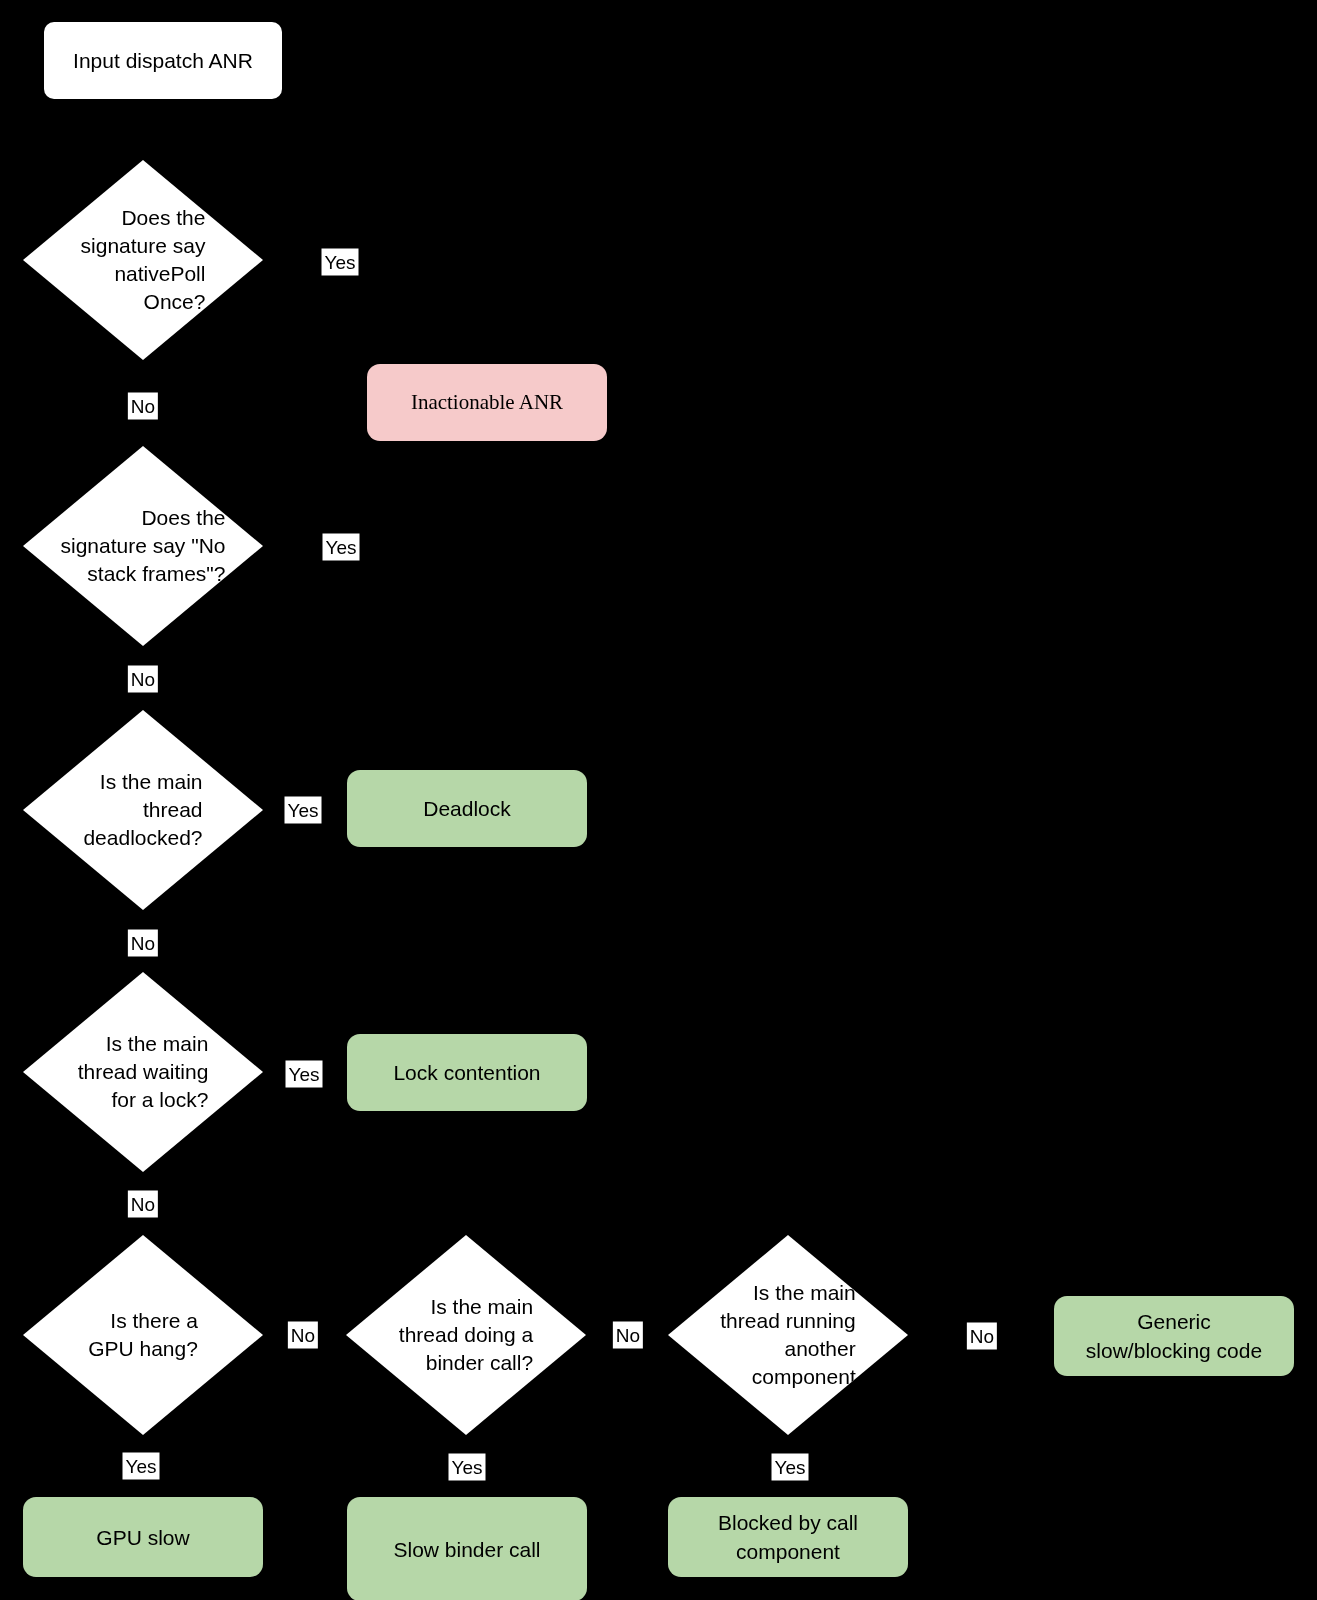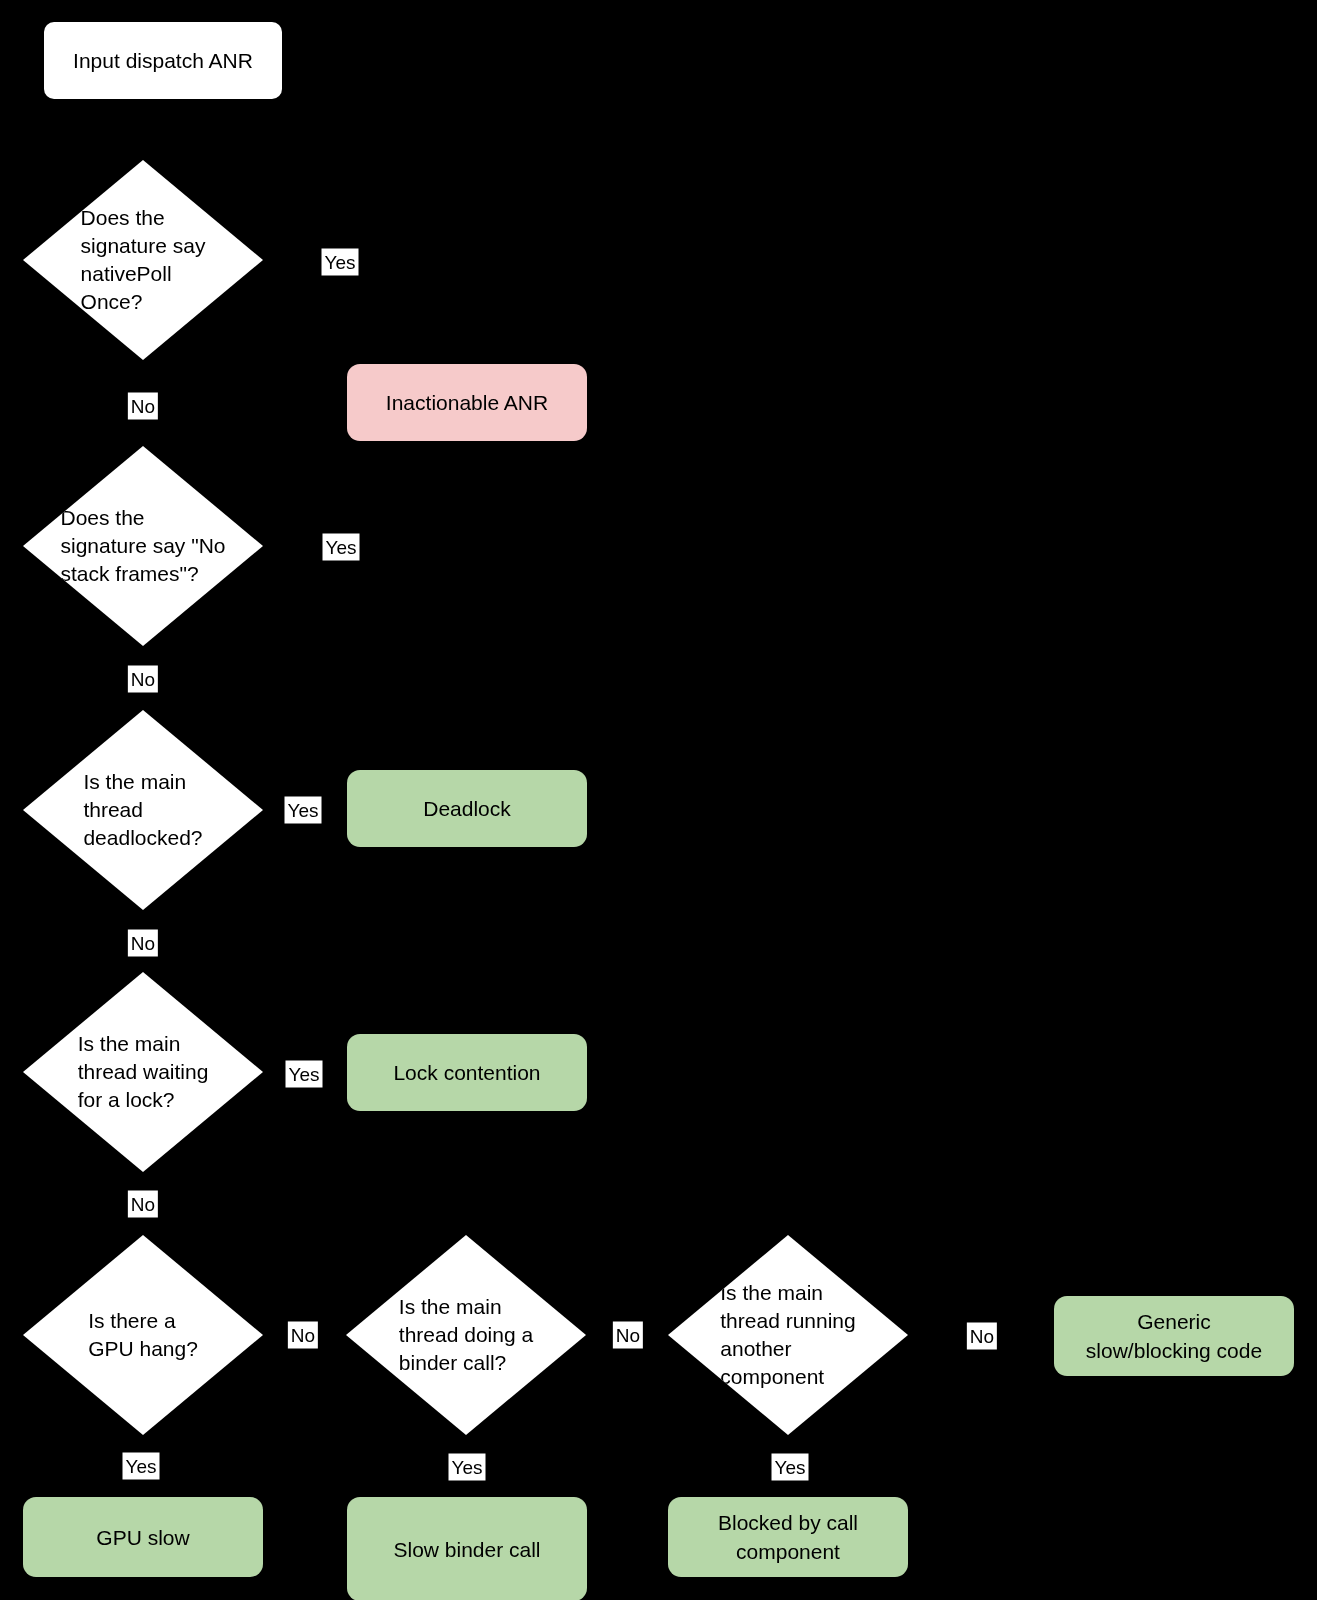--- a/index.html
+++ b/index.html
@@ -17,40 +17,40 @@
     background:var(--decision-fill,#ffffff);
     border-radius:10px;
     display:flex;align-items:center;justify-content:center;
     font-size:21px;text-align:center;margin-left:22px;
   }
   .diamond{
     position:absolute;width:240px;height:200px;
     background:var(--decision-fill,#ffffff);
     clip-path:polygon(50% 0,100% 50%,50% 100%,0 50%);
     display:flex;align-items:center;justify-content:center;
-    text-align:left;font-size:21px;line-height:28px;
+    text-align:right;font-size:21px;line-height:28px;
     white-space:pre-line;
   }
   .d1{left:23px;top:160px;}
   .d2{left:23px;top:446px;}
   .d3{left:23px;top:710px;}
   .d4{left:23px;top:972px;}
   .d5{left:23px;top:1235px;}
   .d6{left:346px;top:1235px;}
   .d7{left:668px;top:1235px;}
   .box{
     position:absolute;width:240px;height:77px;
     border-radius:13px;
     display:flex;align-items:center;justify-content:center;
     text-align:center;font-size:21px;line-height:29px;
     white-space:pre-line;
   }
   .bad{background:var(--bad,#f6caca);}
   .good{background:var(--good,#b6d7a8);}
-  .out-inactionable{left:347px;top:364px;}
+  .out-inactionable{left:367px;top:364px;font-family:Liberation Serif, serif;}
   .out-deadlock{left:347px;top:770px;}
   .out-lock{left:347px;top:1034px;}
   .out-generic{left:1054px;top:1296px;height:80px;}
   .out-gpu{left:23px;top:1497px;height:80px;}
   .out-slow{left:347px;top:1497px;height:104px;}
   .out-blocked{left:668px;top:1497px;height:80px;}
   .elabel{
     position:absolute;transform:translate(-50%,-50%);
     background:var(--label-bg,#ffffff);
     font-size:19px;line-height:27px;padding:0 3px;

